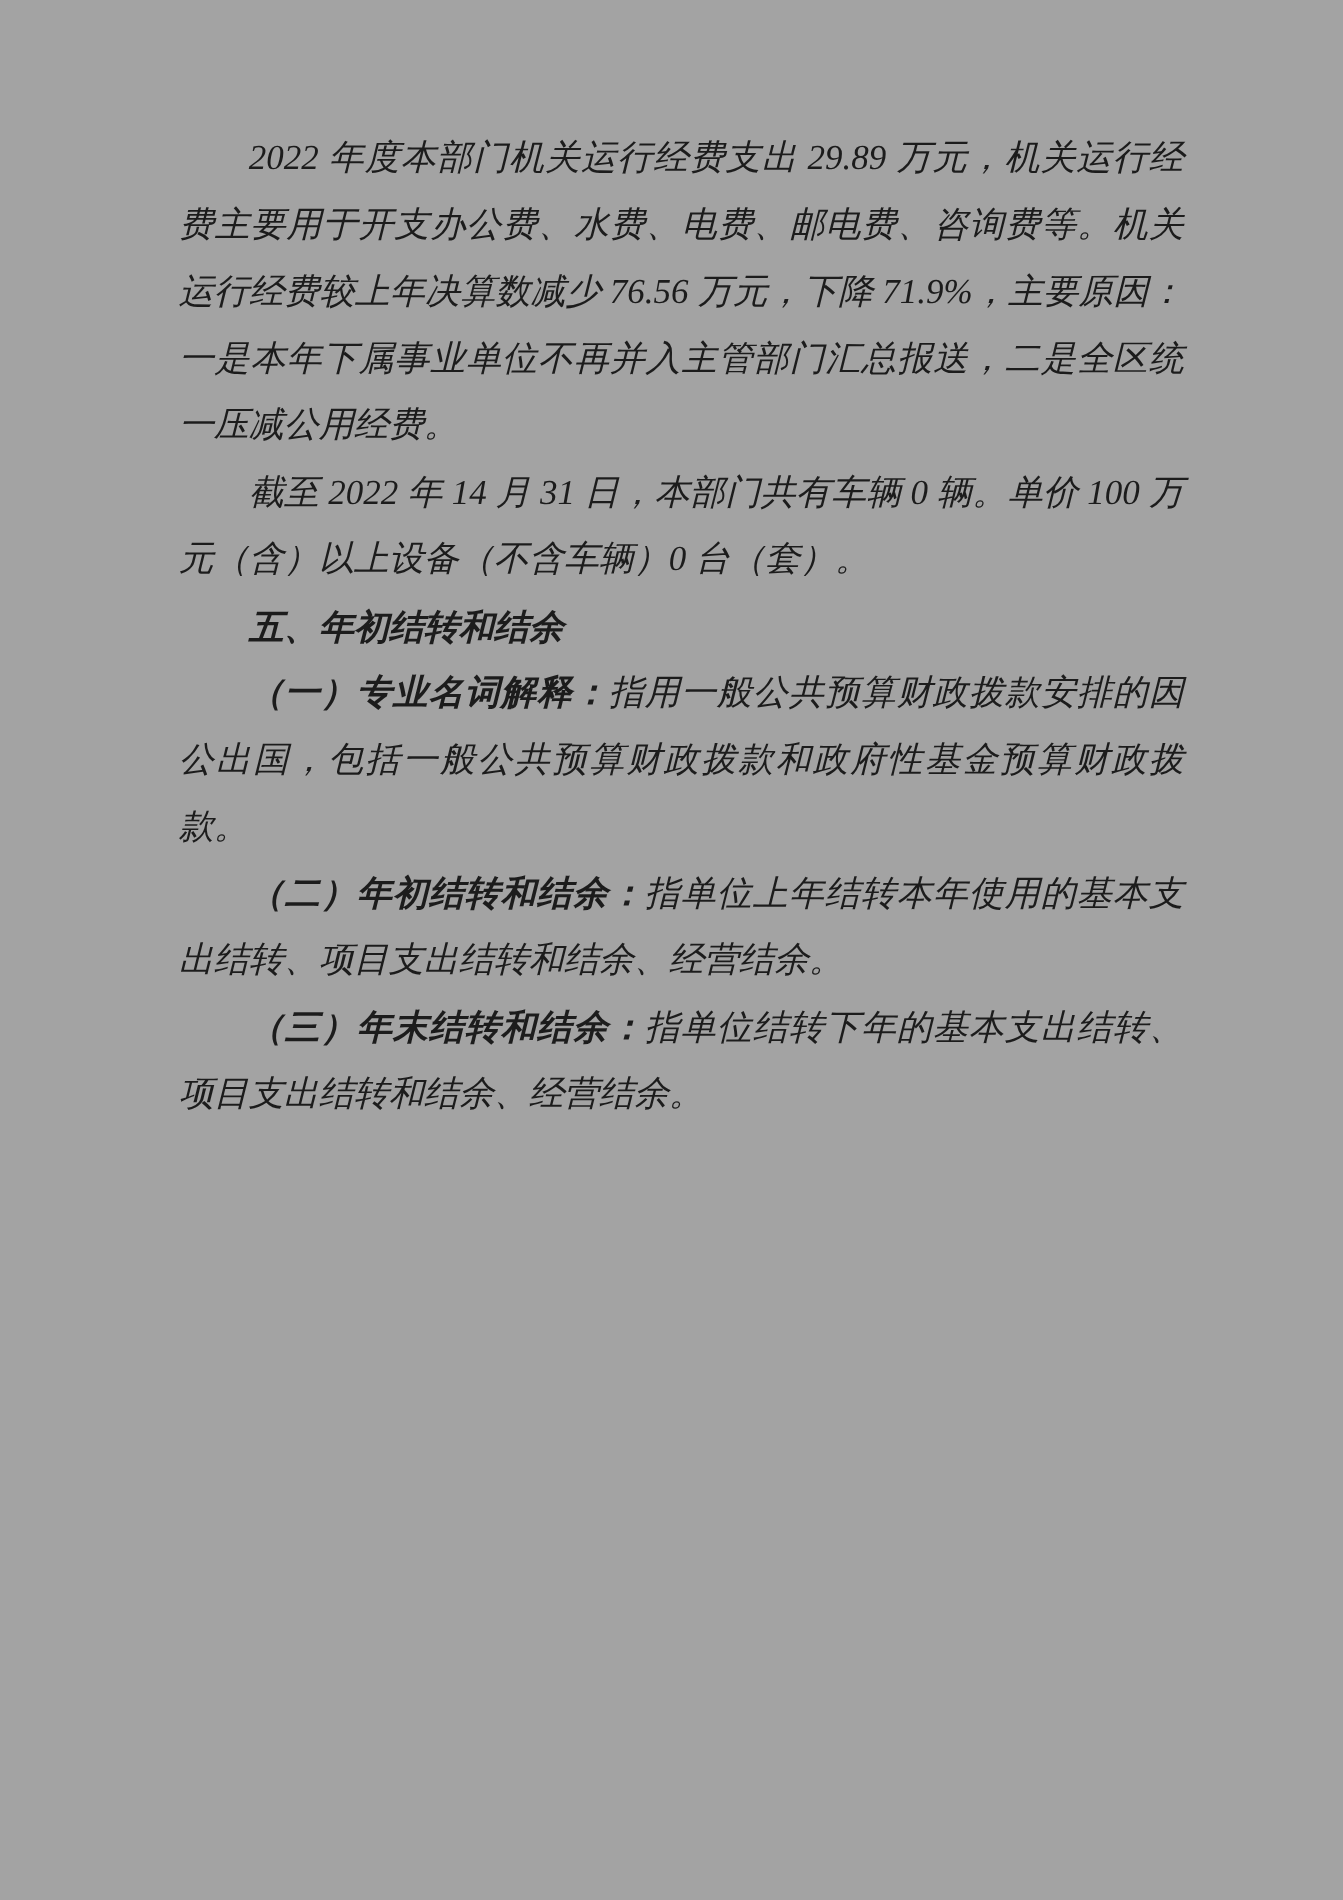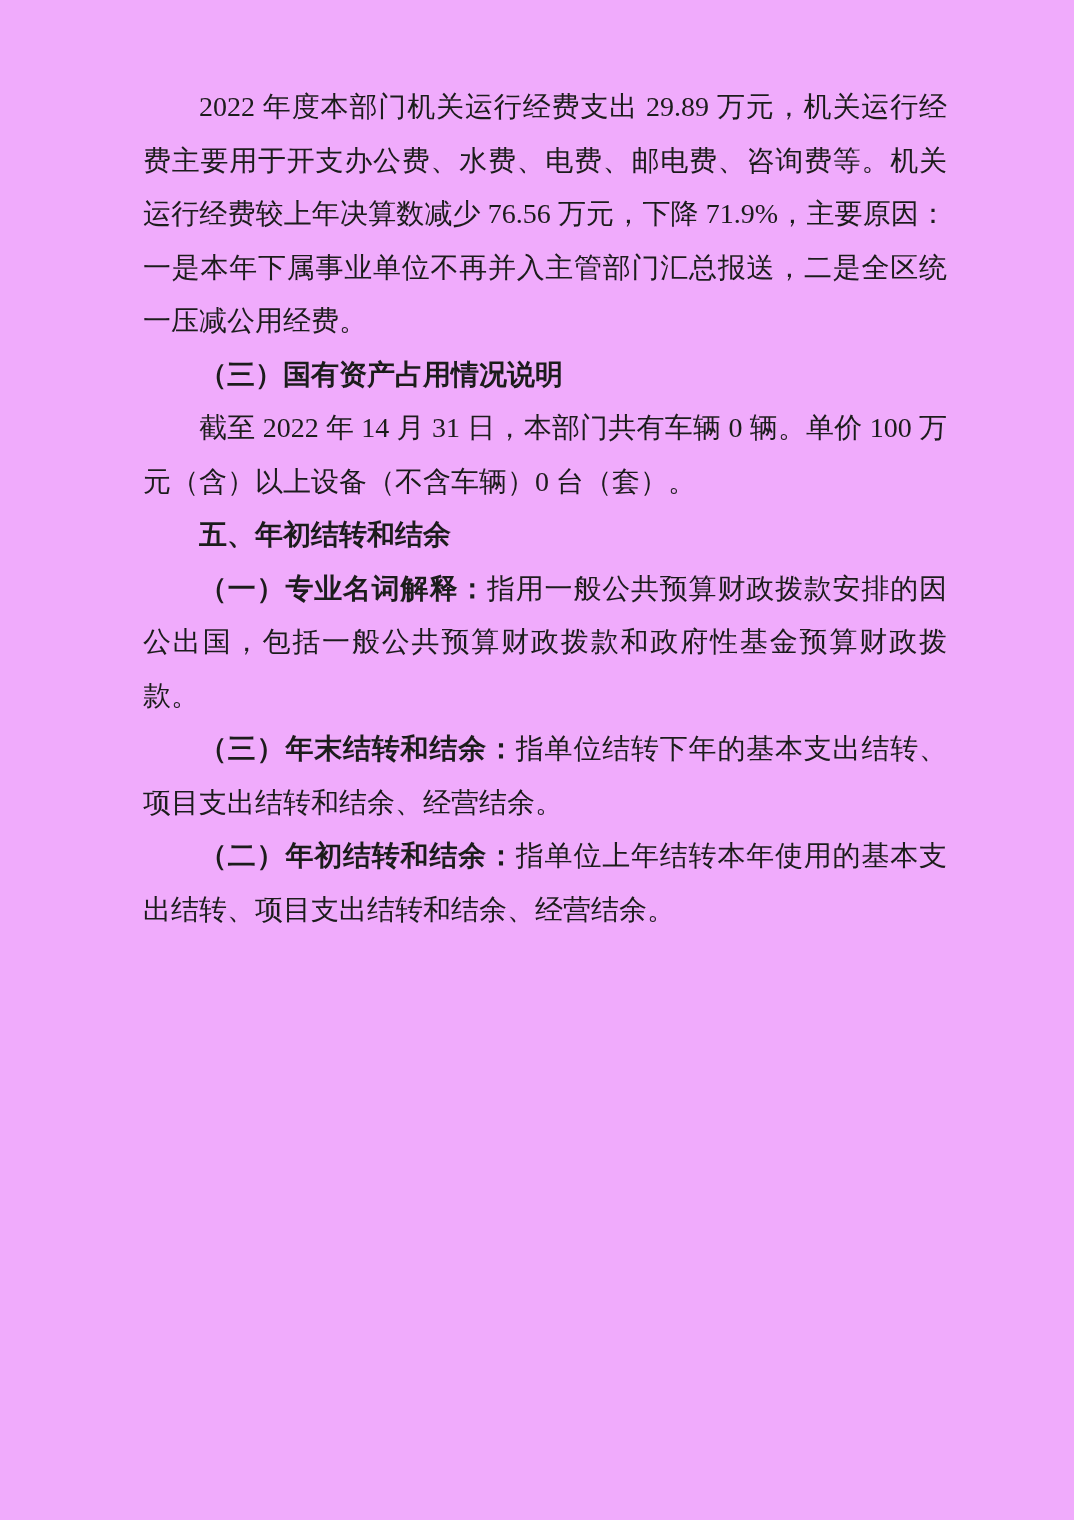--- a/index.html
+++ b/index.html
@@ -5,24 +5,25 @@
   html, body {
     margin: 0;
     padding: 0;
     background: #ffffff;
   }
   .page {
     position: relative;
     width: 1074px;
     height: 1520px;
     margin: 0 auto;
-    background: #f0abfc;
+    background: #a3a3a3;
     box-sizing: border-box;
-    padding: 80px 127px 0 143px;
+    padding: 100px 127px 0 143px;
     overflow: hidden;
+    font-style: italic;
   }
   .para {
     margin: 0;
     padding: 0;
     font-family: "Liberation Serif", "DejaVu Serif", serif;
     font-size: 28px;
     line-height: 53.5px;
     color: #1c1c1c;
     text-align: justify;
     text-indent: 2em;
@@ -40,39 +41,36 @@
 </style>
 </head>
 <body>
 
 <div class="page">
 
   <p class="para">
     <span>2022 年度本部门机关运行经费支出 29.89 万元，机关运行经费主要用于开支办公费、水费、电费、邮电费、咨询费等。机关运行经费较上年决算数减少 76.56 万元，下降 71.9%，主要原因：一是本年下属事业单位不再并入主管部门汇总报送，二是全区统一压减公用经费。</span>
   </p>
 
-  <p class="para kai">
-    <span>（三）国有资产占用情况说明</span>
-  </p>
 
   <p class="para">
     <span>截至 2022 年 14 月 31 日，本部门共有车辆 0 辆。单价 100 万元（含）以上设备（不含车辆）0 台（套）。</span>
   </p>
 
   <p class="para hei">
     <span>五、年初结转和结余</span>
   </p>
 
   <p class="para">
     <span class="kai">（一）专业名词解释：</span><span>指用一般公共预算财政拨款安排的因公出国，包括一般公共预算财政拨款和政府性基金预算财政拨款。</span>
   </p>
 
   <p class="para">
-    <span class="kai">（三）年末结转和结余：</span><span>指单位结转下年的基本支出结转、项目支出结转和结余、经营结余。</span>
+    <span class="kai">（二）年初结转和结余：</span><span>指单位上年结转本年使用的基本支出结转、项目支出结转和结余、经营结余。</span>
   </p>
 
   <p class="para">
-    <span class="kai">（二）年初结转和结余：</span><span>指单位上年结转本年使用的基本支出结转、项目支出结转和结余、经营结余。</span>
+    <span class="kai">（三）年末结转和结余：</span><span>指单位结转下年的基本支出结转、项目支出结转和结余、经营结余。</span>
   </p>
 
 
 
 </div>
 
 </body></html>

